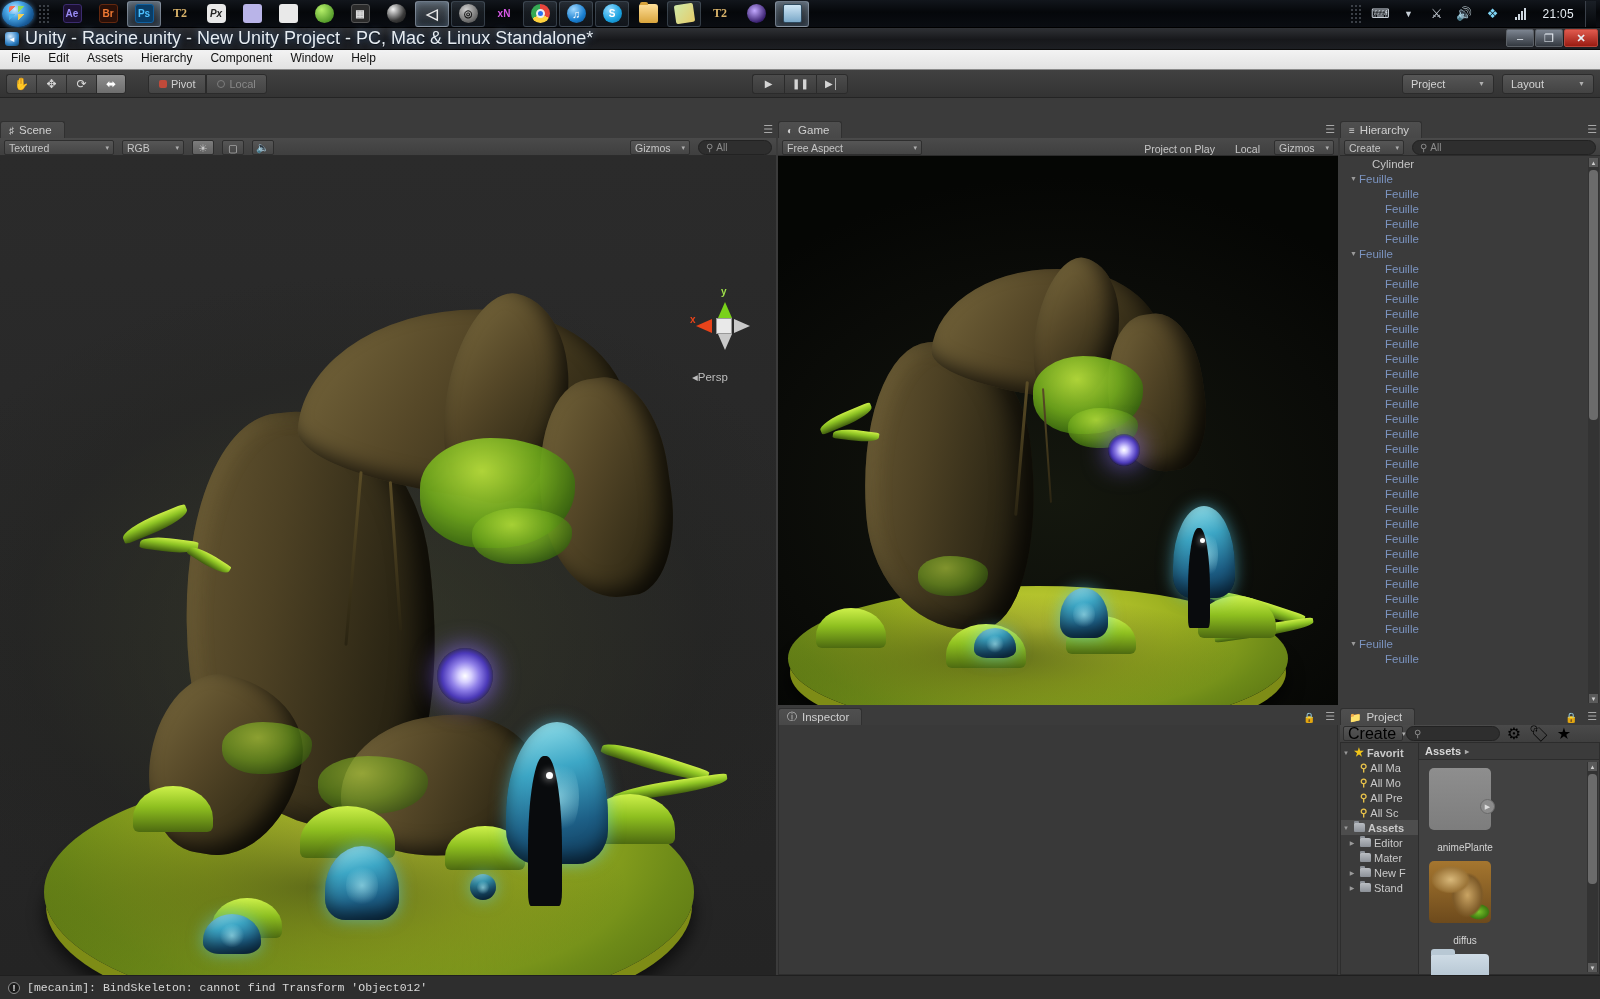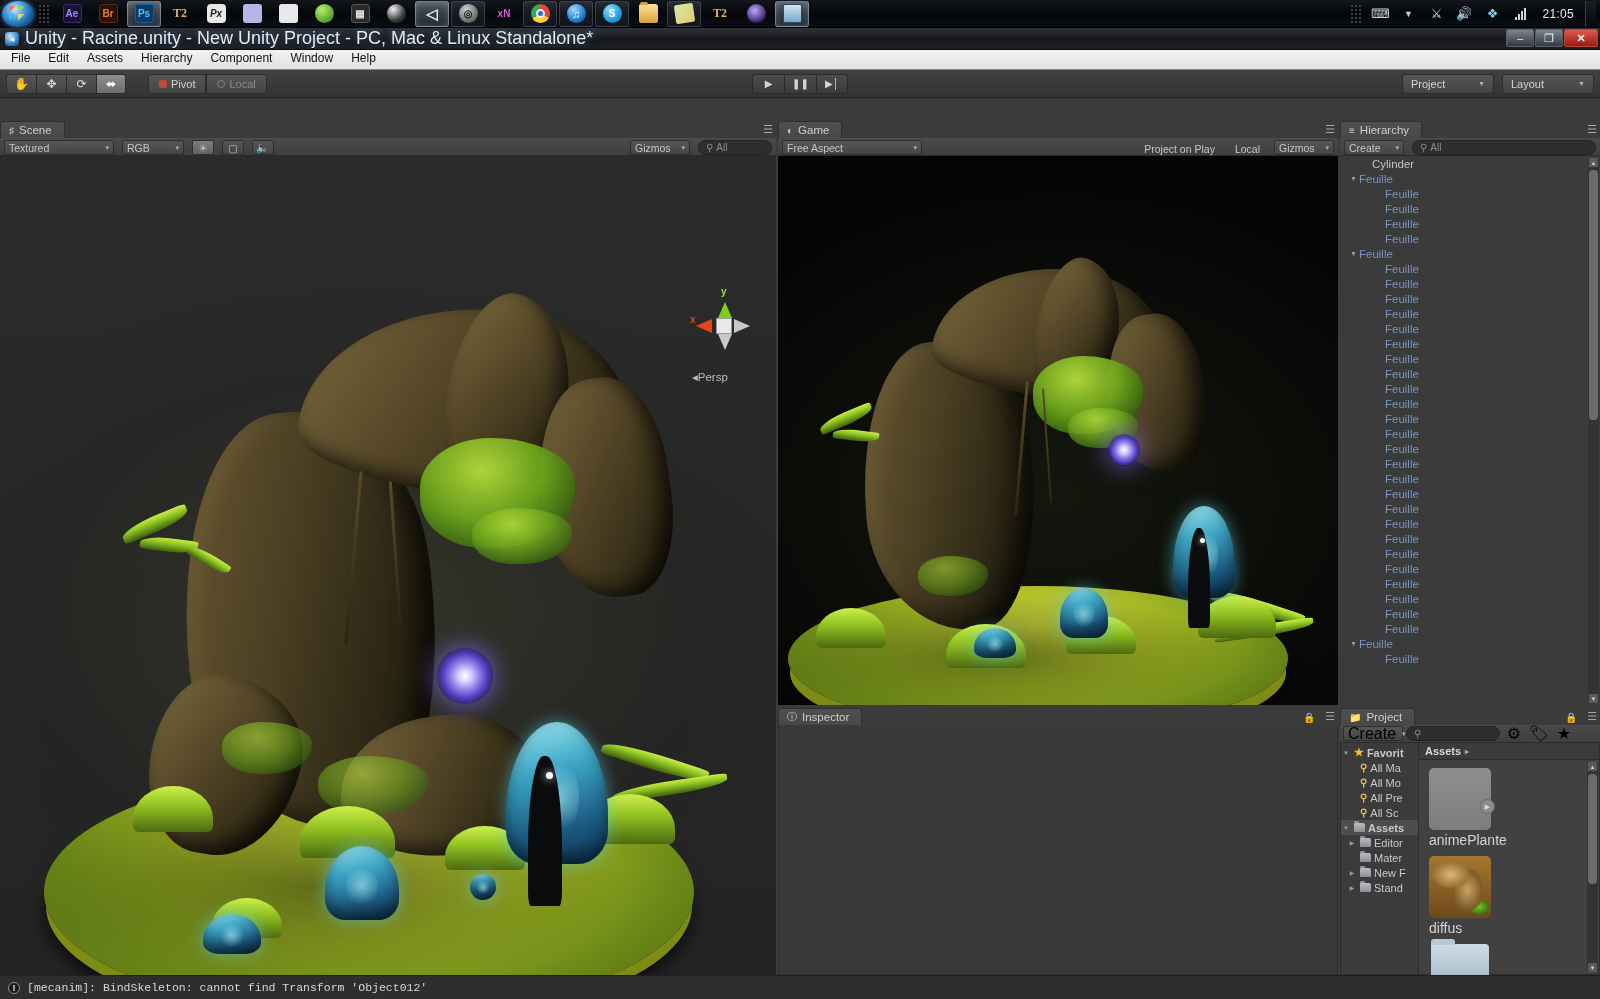--- a/index.html
+++ b/index.html
@@ -219,21 +219,21 @@
   .athumb.tex {
     background:
       radial-gradient(ellipse 28px 20px at 35% 30%, #d8b87a 0%, #9c7538 60%, transparent 70%),
       radial-gradient(ellipse 22px 30px at 62% 55%, #caa463 0%, #7d5a28 65%, transparent 75%),
       radial-gradient(ellipse 14px 10px at 80% 82%, #78c42a 0%, #3d7a10 70%, transparent 80%),
       linear-gradient(to bottom,#a5762f,#6d4a1c);
   }
   .athumb .playdot { position:absolute; right:-4px; bottom:16px; width:15px; height:15px;
      border-radius:50%; background:#8c8c8c; border:1px solid #6a6a6a;
      display:flex; align-items:center; justify-content:center; color:#ddd; font-size:7px;}
-  .alabel { font-size:14px; color:#d4d4d4; margin-top:2px; }
+  .alabel { text-align:center; font-size:10px; color:#d4d4d4; margin-top:12px; }
   .folder-big { width:58px; height:44px; margin-left:2px; position:relative;
      background:linear-gradient(to bottom,#cfdce6,#9fb3c2); border-radius:2px 4px 3px 3px;}
   .folder-big::before{content:"";position:absolute;left:0;top:-5px;width:24px;height:6px;
      background:#b8c8d4;border-radius:3px 3px 0 0;}
 
   
   .vscroll { position:absolute; right:1px; top:2px; width:11px; bottom:2px; background:#333; }
   .vthumb  { position:absolute; left:1px; width:9px; background:#6b6b6b; border-radius:4px; }
   .sc-arrow{ position:absolute; left:1px; width:9px; height:9px; background:#5a5a5a;
              color:#cfcfcf; font-size:6px; display:flex; align-items:center; justify-content:center;}

